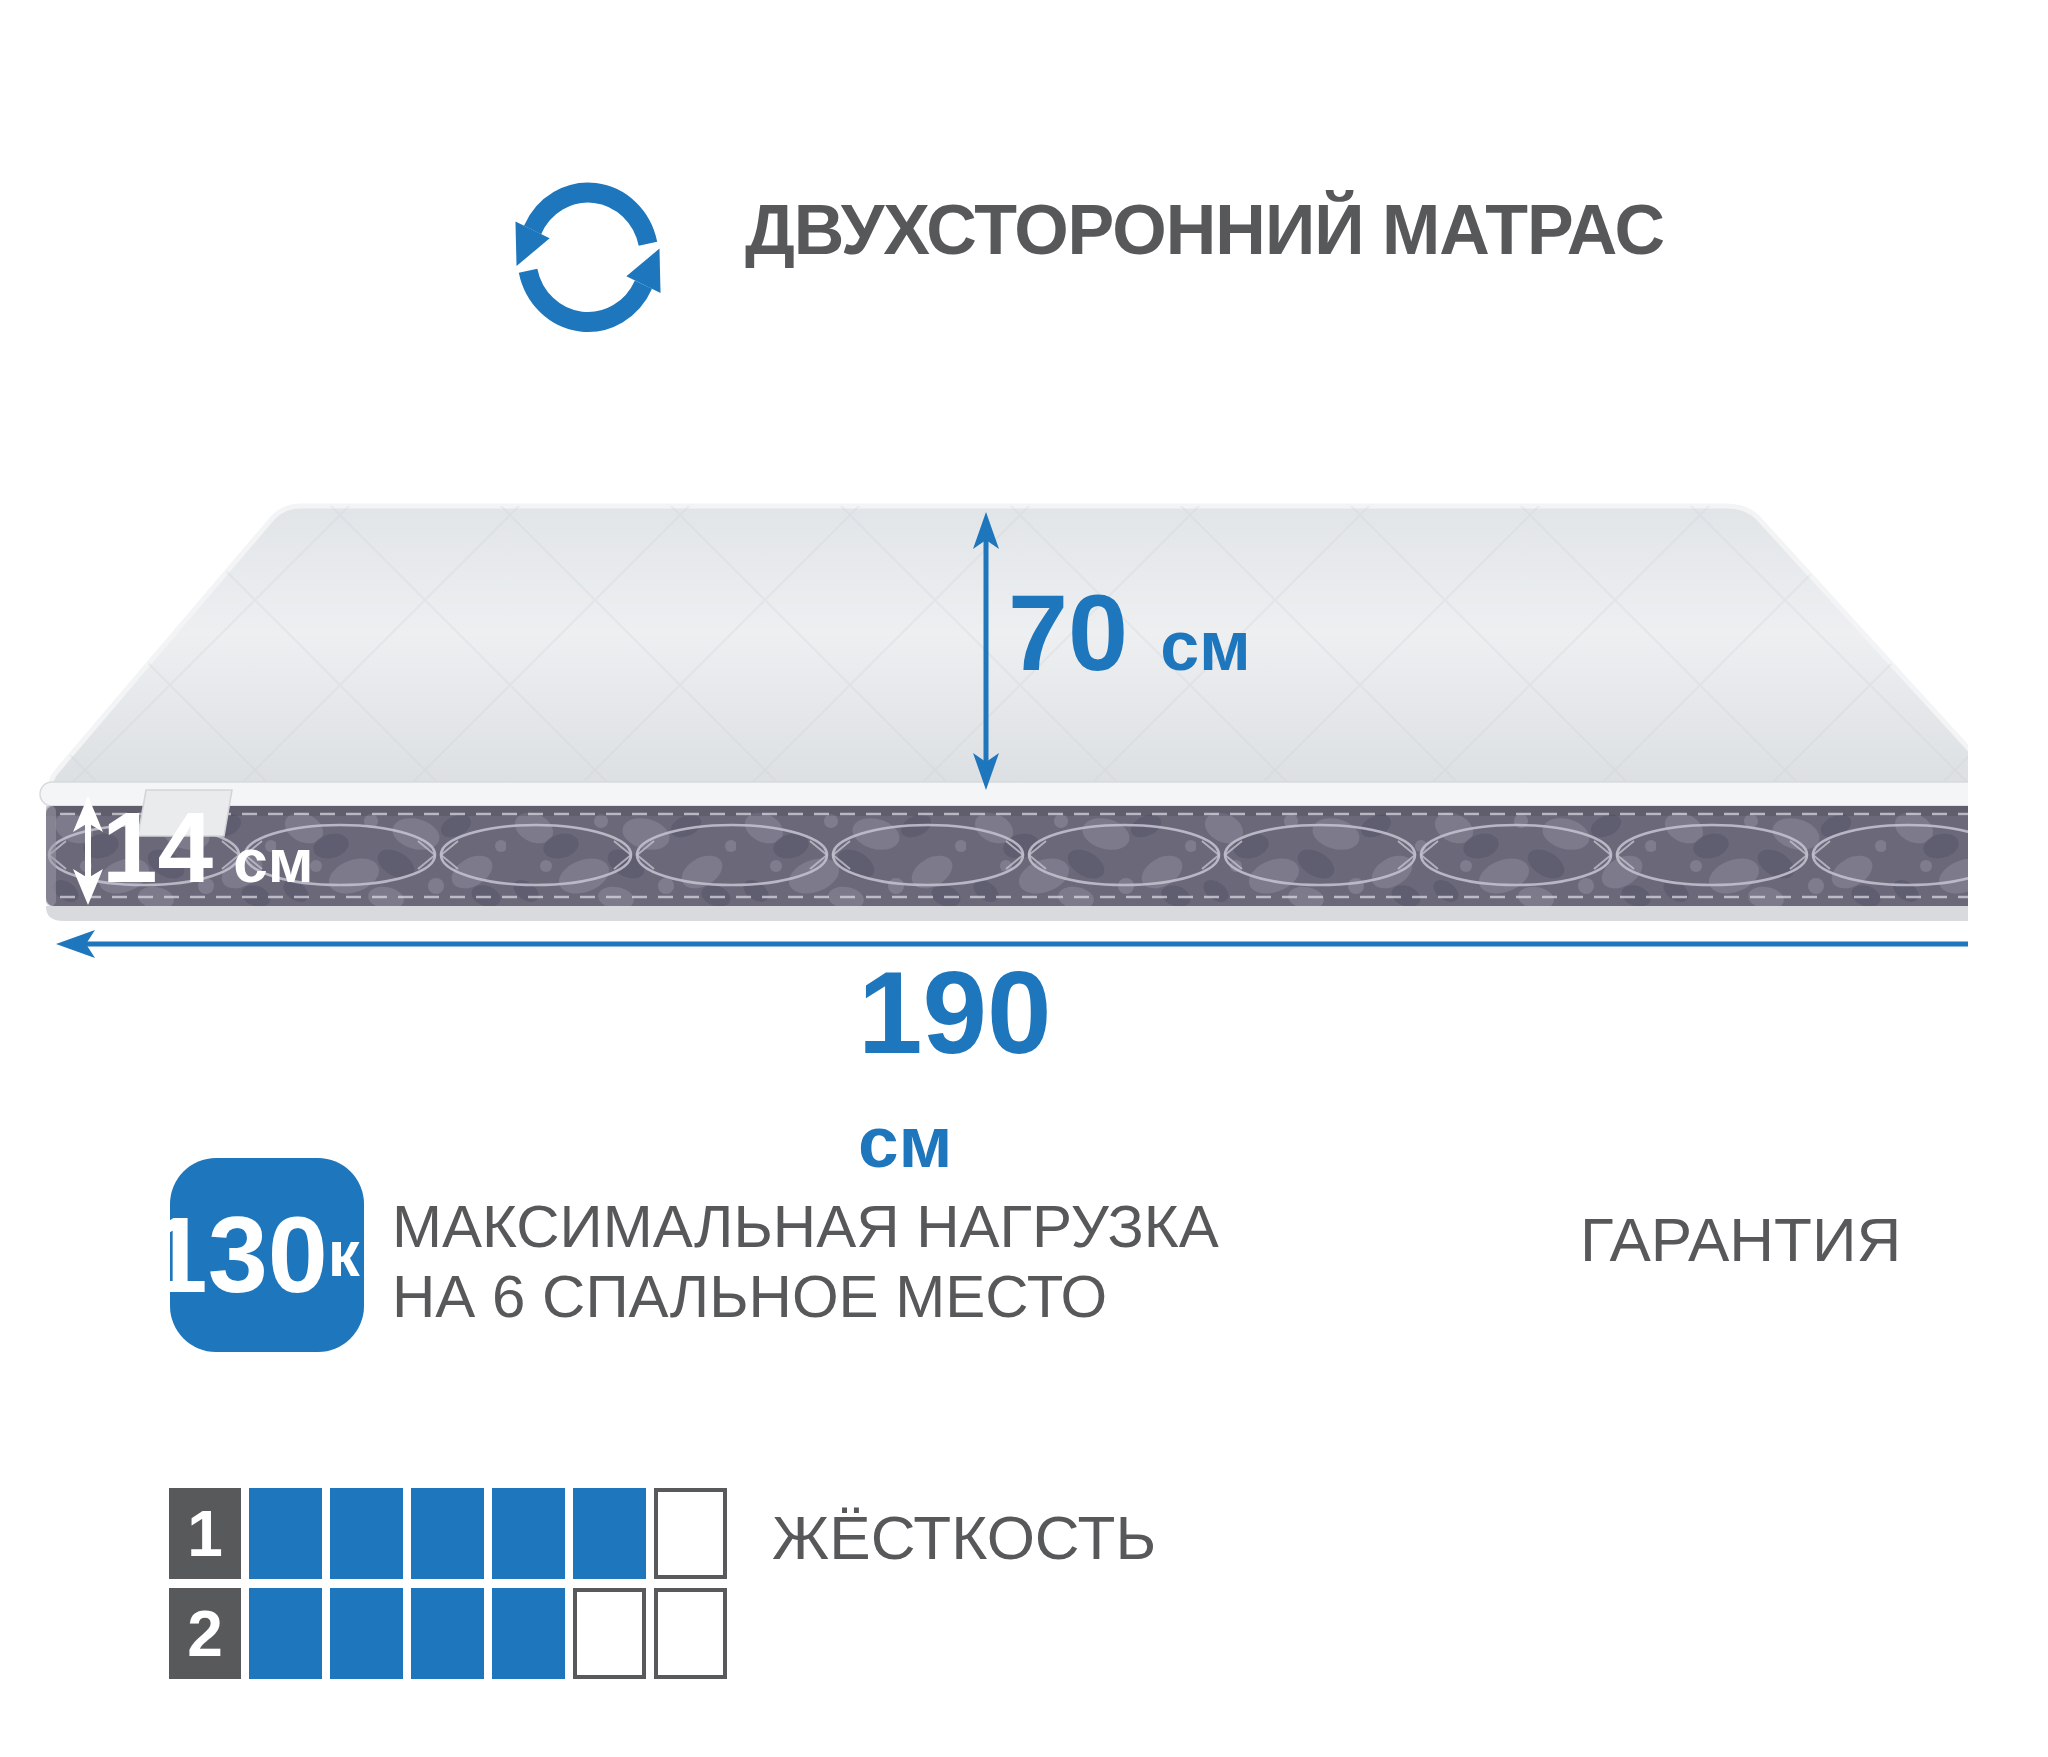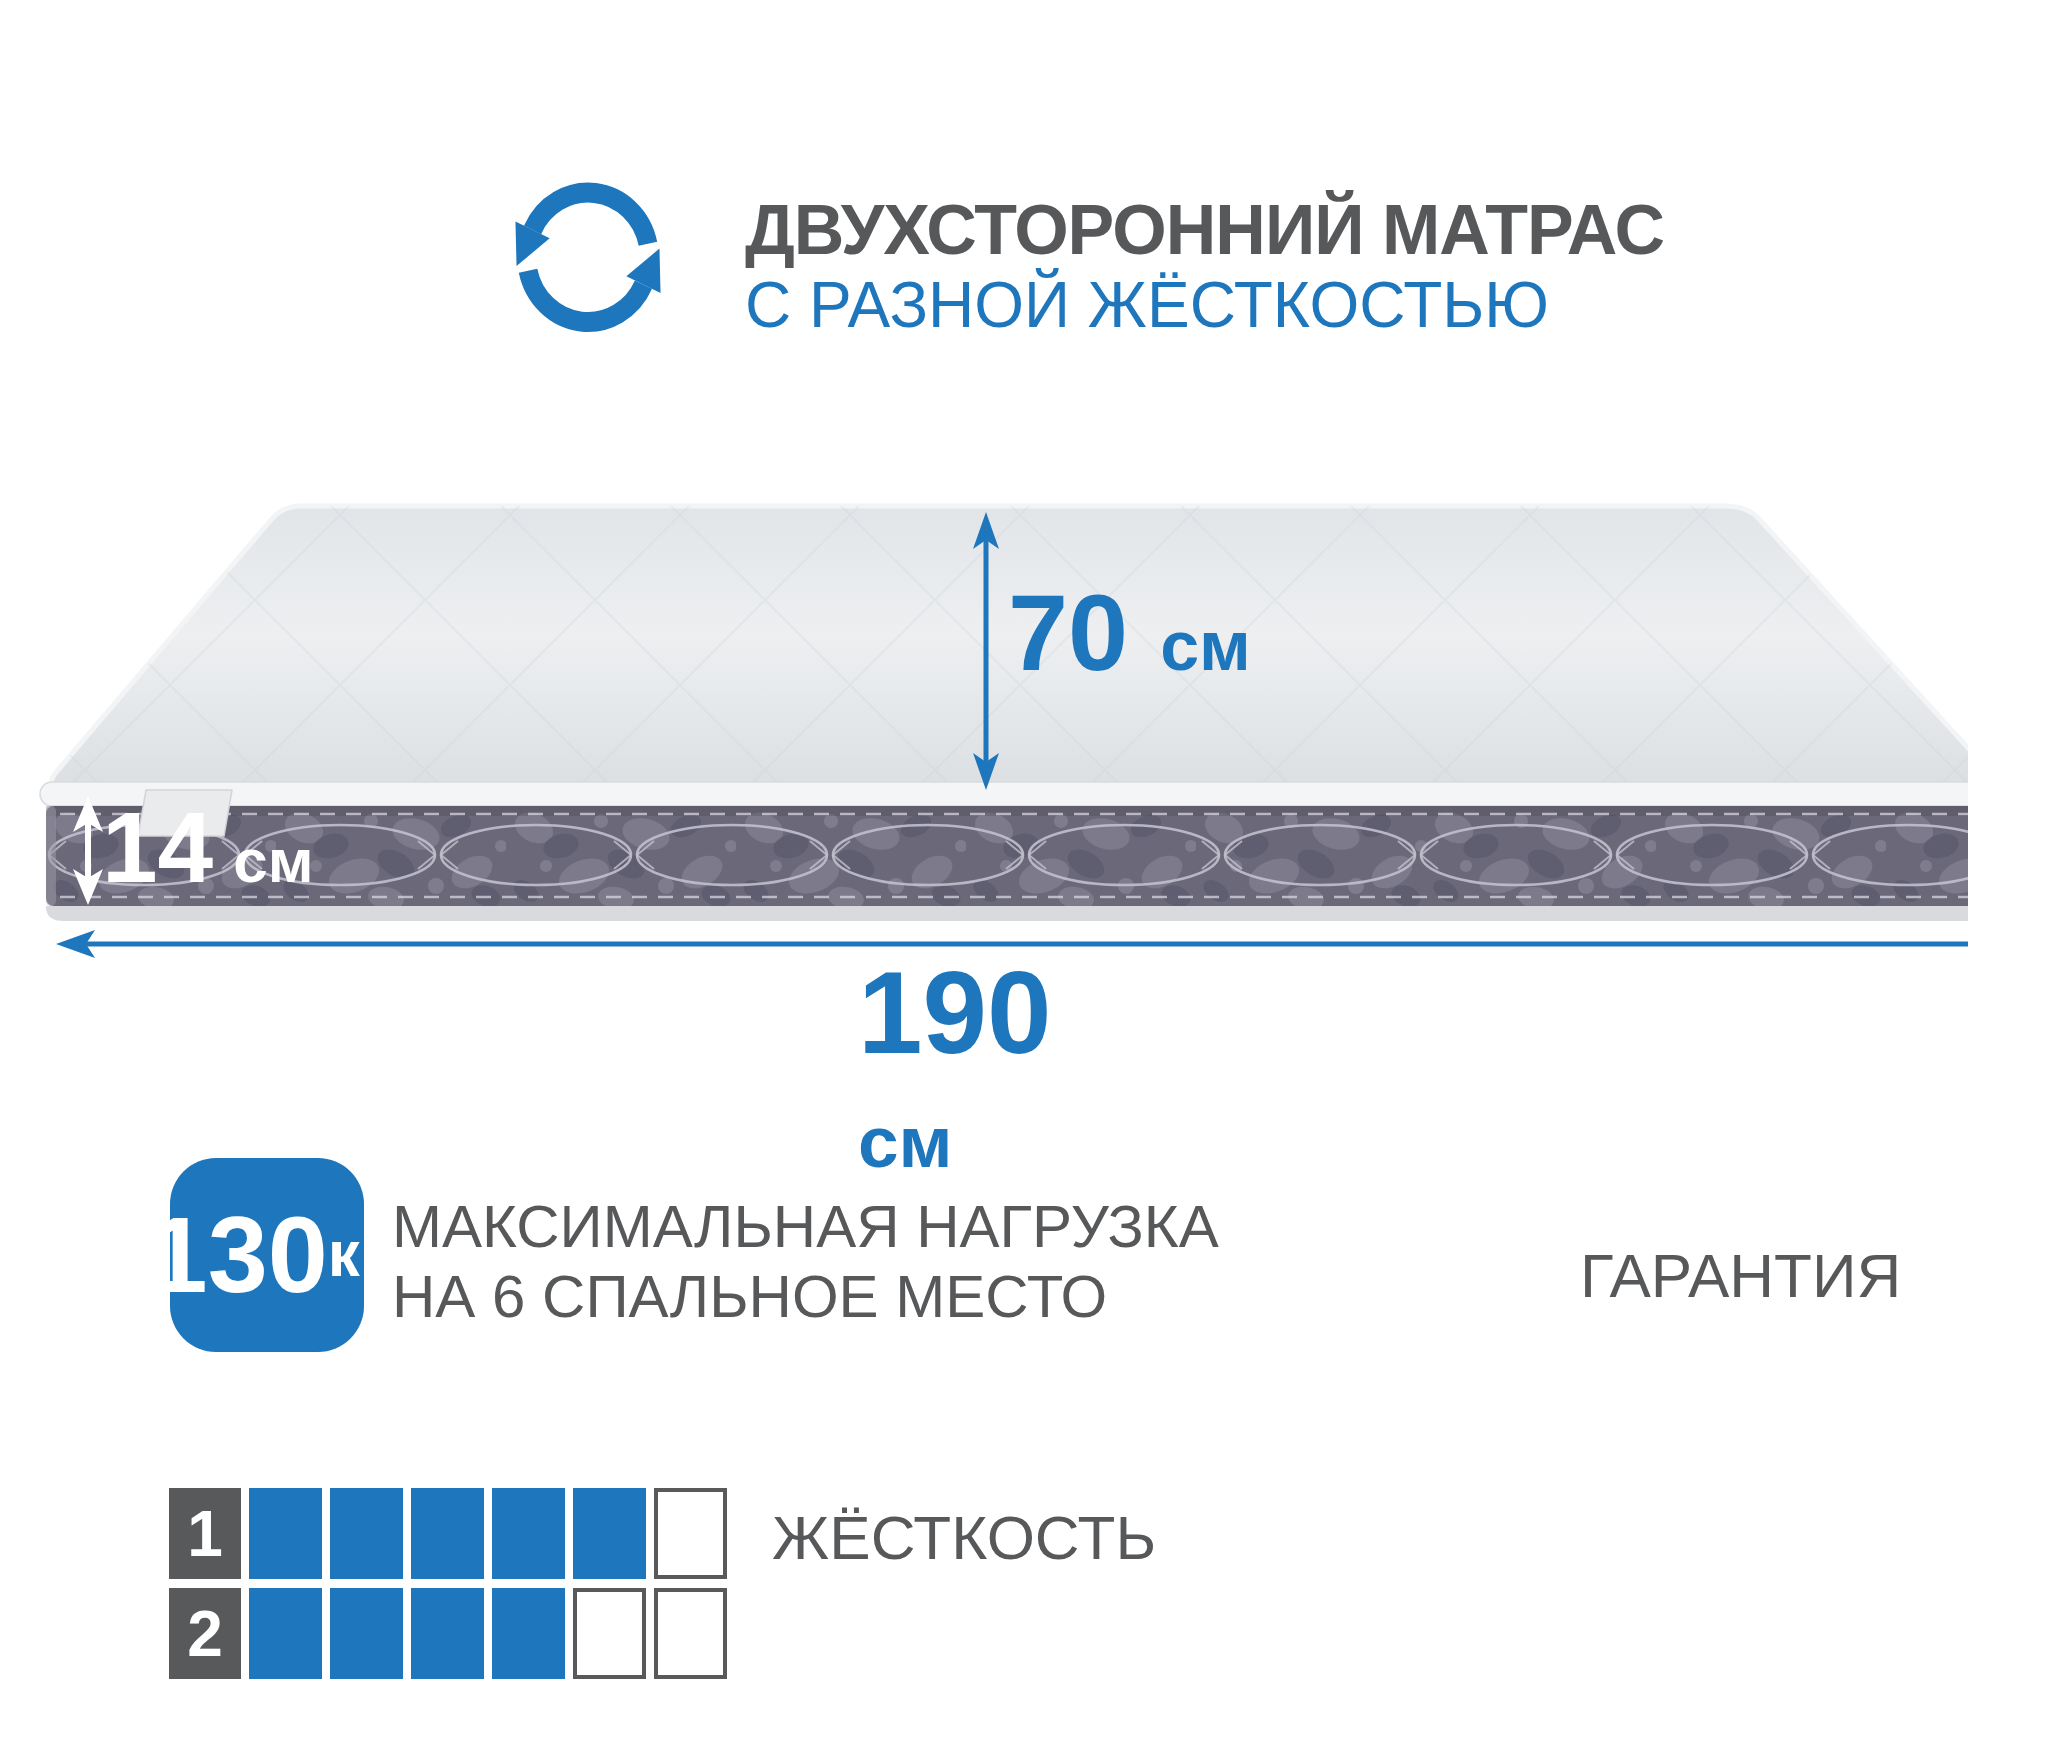--- a/index.html
+++ b/index.html
@@ -29,21 +29,21 @@
   
   .badge{position:absolute;width:194px;height:194px;border-radius:46px;background:#1e76bc;
          color:#fff;display:flex;flex-direction:row;align-items:center;justify-content:center;
          font-weight:700;}
   .badge .v{font-size:108px;line-height:0.92;}
   .badge .u{font-size:64px;line-height:1.05;}
   .badge-load{left:170px;top:1158px;}
   .badge-warranty{left:1353px;top:1158px;}
   .badge-label{position:absolute;color:#57585a;font-weight:400;line-height:1.17;white-space:nowrap;}
   .label-load{left:392px;top:1192px;font-size:60px;}
-  .label-warranty{left:1580px;top:1240px;font-size:62px;}
+  .label-warranty{left:1580px;top:1204px;font-size:62px;}
 
   
   .firmness{position:absolute;left:169px;top:1488px;}
   .frow{display:flex;gap:8px;margin-bottom:9px;}
   .fnum{width:72px;height:91px;background:#58595b;color:#fff;font-weight:700;font-size:64px;
         display:flex;align-items:center;justify-content:center;flex:none;}
   .cell{width:73px;height:91px;box-sizing:border-box;flex:none;background:#fff;border:4px solid #58595b;}
   .cell.filled{background:#1e76bc;border:none;}
   .ftitle{position:absolute;color:#57585a;font-size:62px;font-weight:400;white-space:nowrap;}
   .ftitle-1{left:772px;top:1502px;}
@@ -54,21 +54,20 @@
 
 <div id="canvas">
 
   <svg class="hdr-icon" viewBox="0 0 100 100" preserveAspectRatio="none">
     <path d="M 83.3 39.9 A 34 34 0 0 0 19.2 32.6" fill="none" stroke="#1e76bc" stroke-width="10.5"></path>
     <polygon points="10.3,51.6 28.7,37.0 9.7,28.2" fill="#1e76bc"></polygon>
     <path d="M 16.7 54.1 A 34 34 0 0 0 80.8 61.4" fill="none" stroke="#1e76bc" stroke-width="10.5"></path>
     <polygon points="89.7,42.4 90.3,65.8 71.3,57.0" fill="#1e76bc"></polygon>
   </svg>
   <div class="hdr-title">ДВУХСТОРОННИЙ МАТРАС</div>
-  <div class="hdr-subtitle">С РАЗНОЙ ЖЁСТКОСТЬЮ</div>
 
   <svg class="mattress-svg" viewBox="0 420 2048 545">
     <defs>
       <linearGradient id="topGrad" x1="0" y1="506" x2="0" y2="790" gradientUnits="userSpaceOnUse">
         <stop offset="0" stop-color="#e2e5e8"></stop>
         <stop offset="0.45" stop-color="#edeff1"></stop>
         <stop offset="1" stop-color="#dcdfe2"></stop>
       </linearGradient>
       <pattern id="quilt" width="170" height="170" patternUnits="userSpaceOnUse" patternTransform="translate(0,430)">
         <path d="M0 85 L85 0 M85 170 L170 85 M0 85 L85 170 M85 0 L170 85" stroke="#c6cad0" stroke-width="2" fill="none" opacity="0.45"></path>

